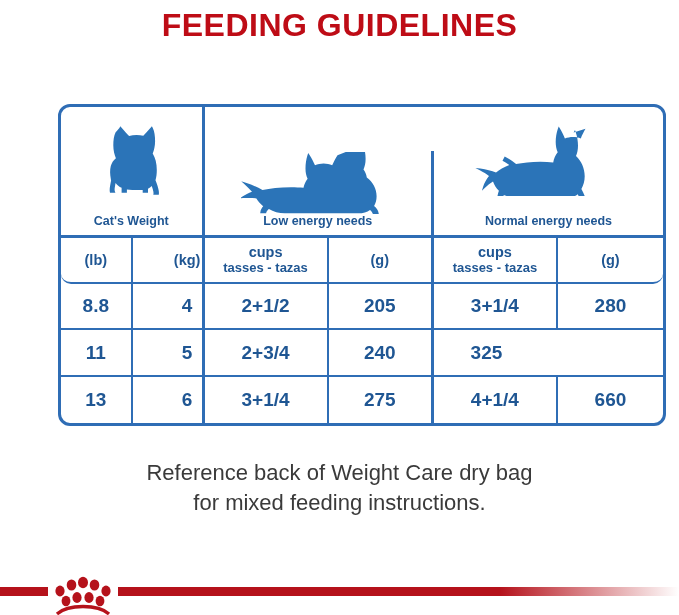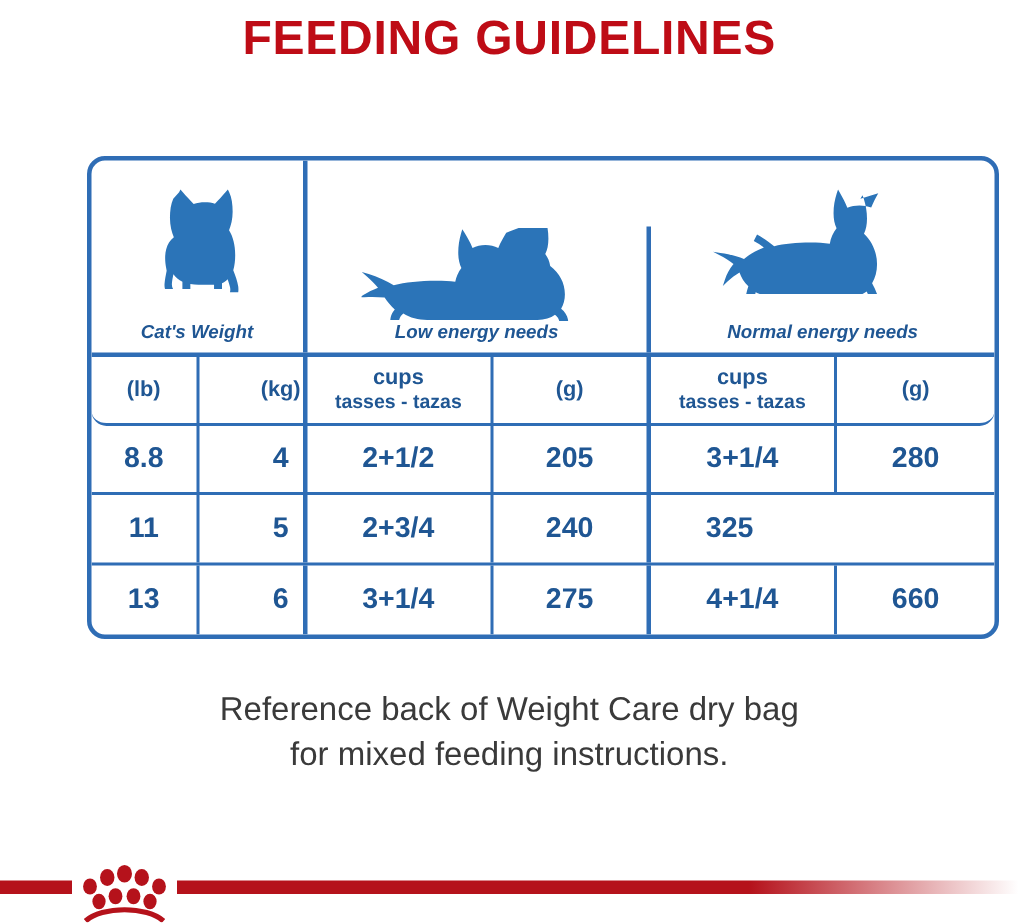--- a/index.html
+++ b/index.html
@@ -42,21 +42,20 @@
     display: flex;
     flex-direction: column;
     background: #fff;
   }
 
   
   .icon-row {
     display: flex;
     height: 133px;
     border-bottom: 3px solid #2f6db5;
-    font-style: italic;
   }
 
   .icon-cell {
     display: flex;
     flex-direction: column;
     align-items: center;
     justify-content: flex-end;
     padding-bottom: 7px;
   }
 

